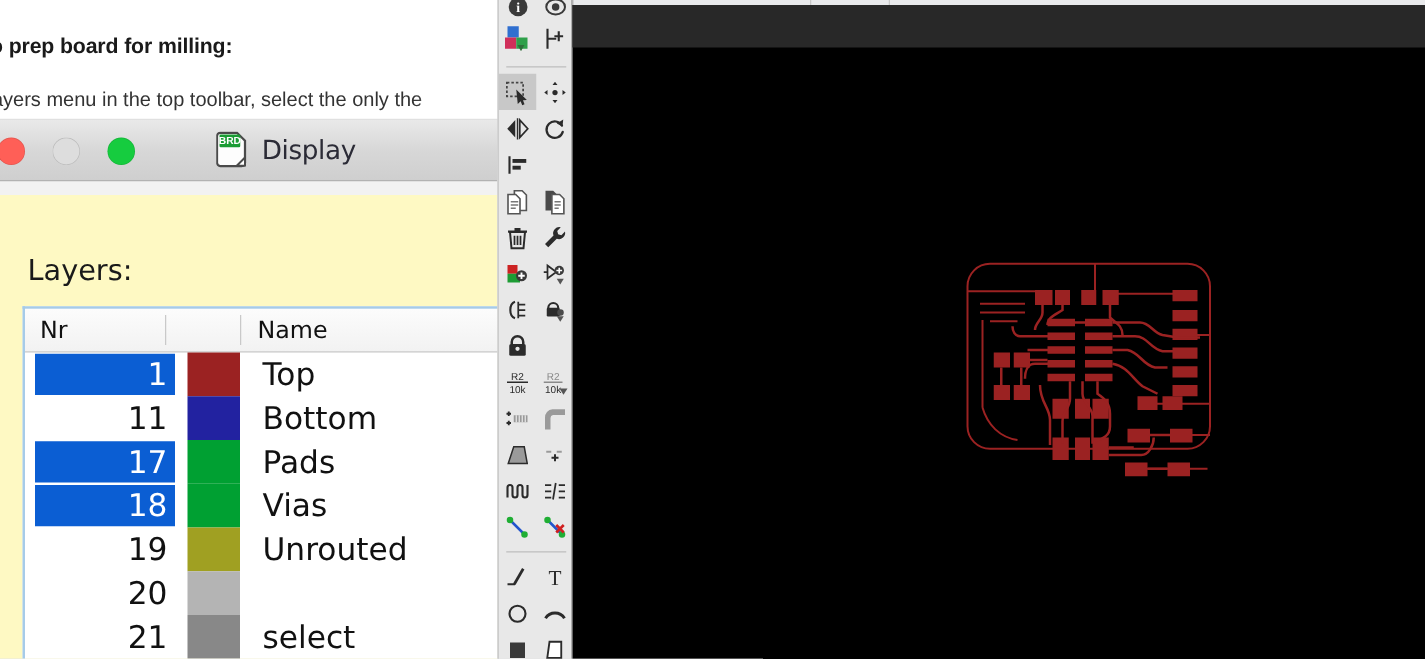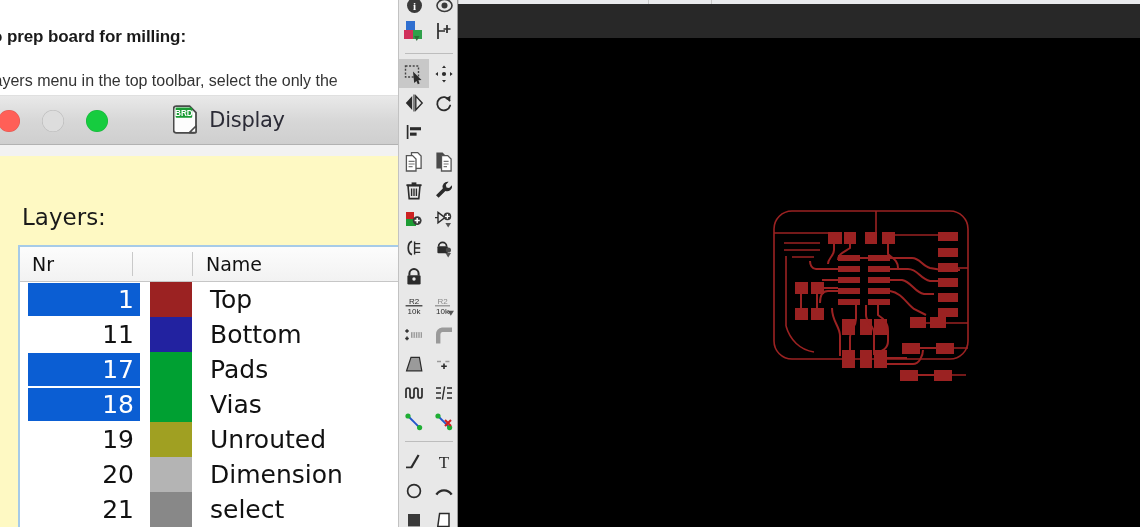--- a/index.html
+++ b/index.html
@@ -200,21 +200,20 @@
               <div class="cell-name">Vias</div>
             </div>
             <div class="lt-row">
               <div class="cell-nr">19</div>
               <div class="cell-color" style="background: rgb(160, 160, 34);"></div>
               <div class="cell-name">Unrouted</div>
             </div>
             <div class="lt-row">
               <div class="cell-nr">20</div>
               <div class="cell-color" style="background: rgb(180, 180, 180);"></div>
-              <div class="cell-name">Dimension</div>
             </div>
             <div class="lt-row">
               <div class="cell-nr">21</div>
               <div class="cell-color" style="background: rgb(136, 136, 136);"></div>
               <div class="cell-name">select</div>
             </div>
           </div>
       </div>
     </div>
   </div>

